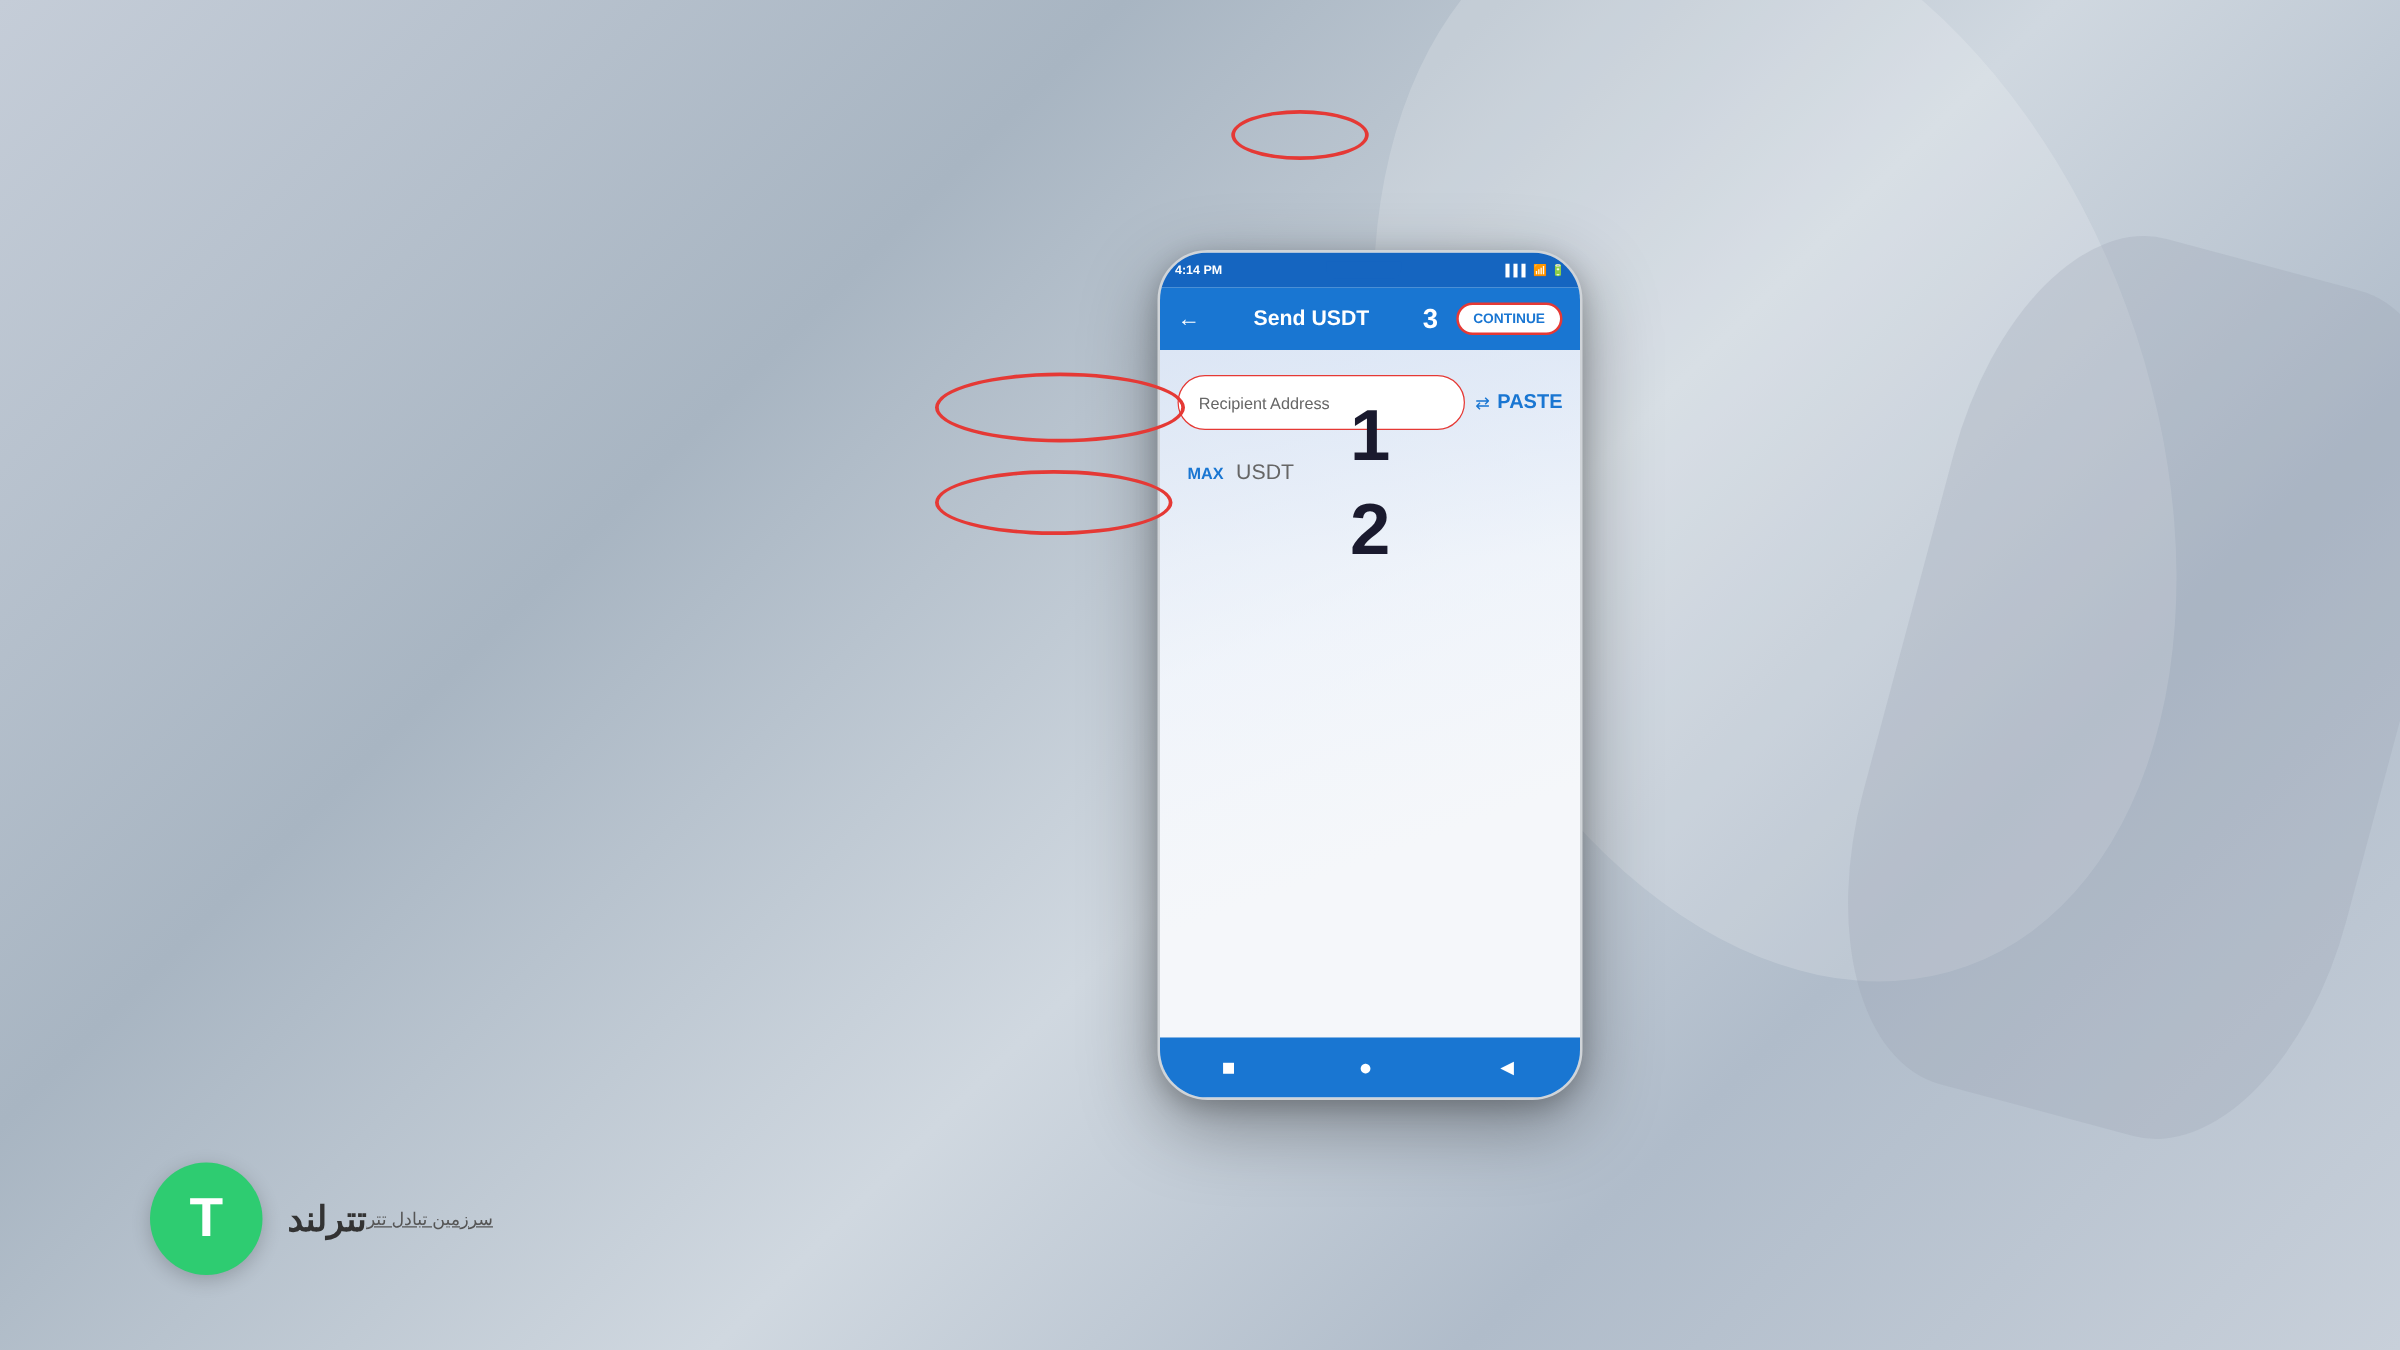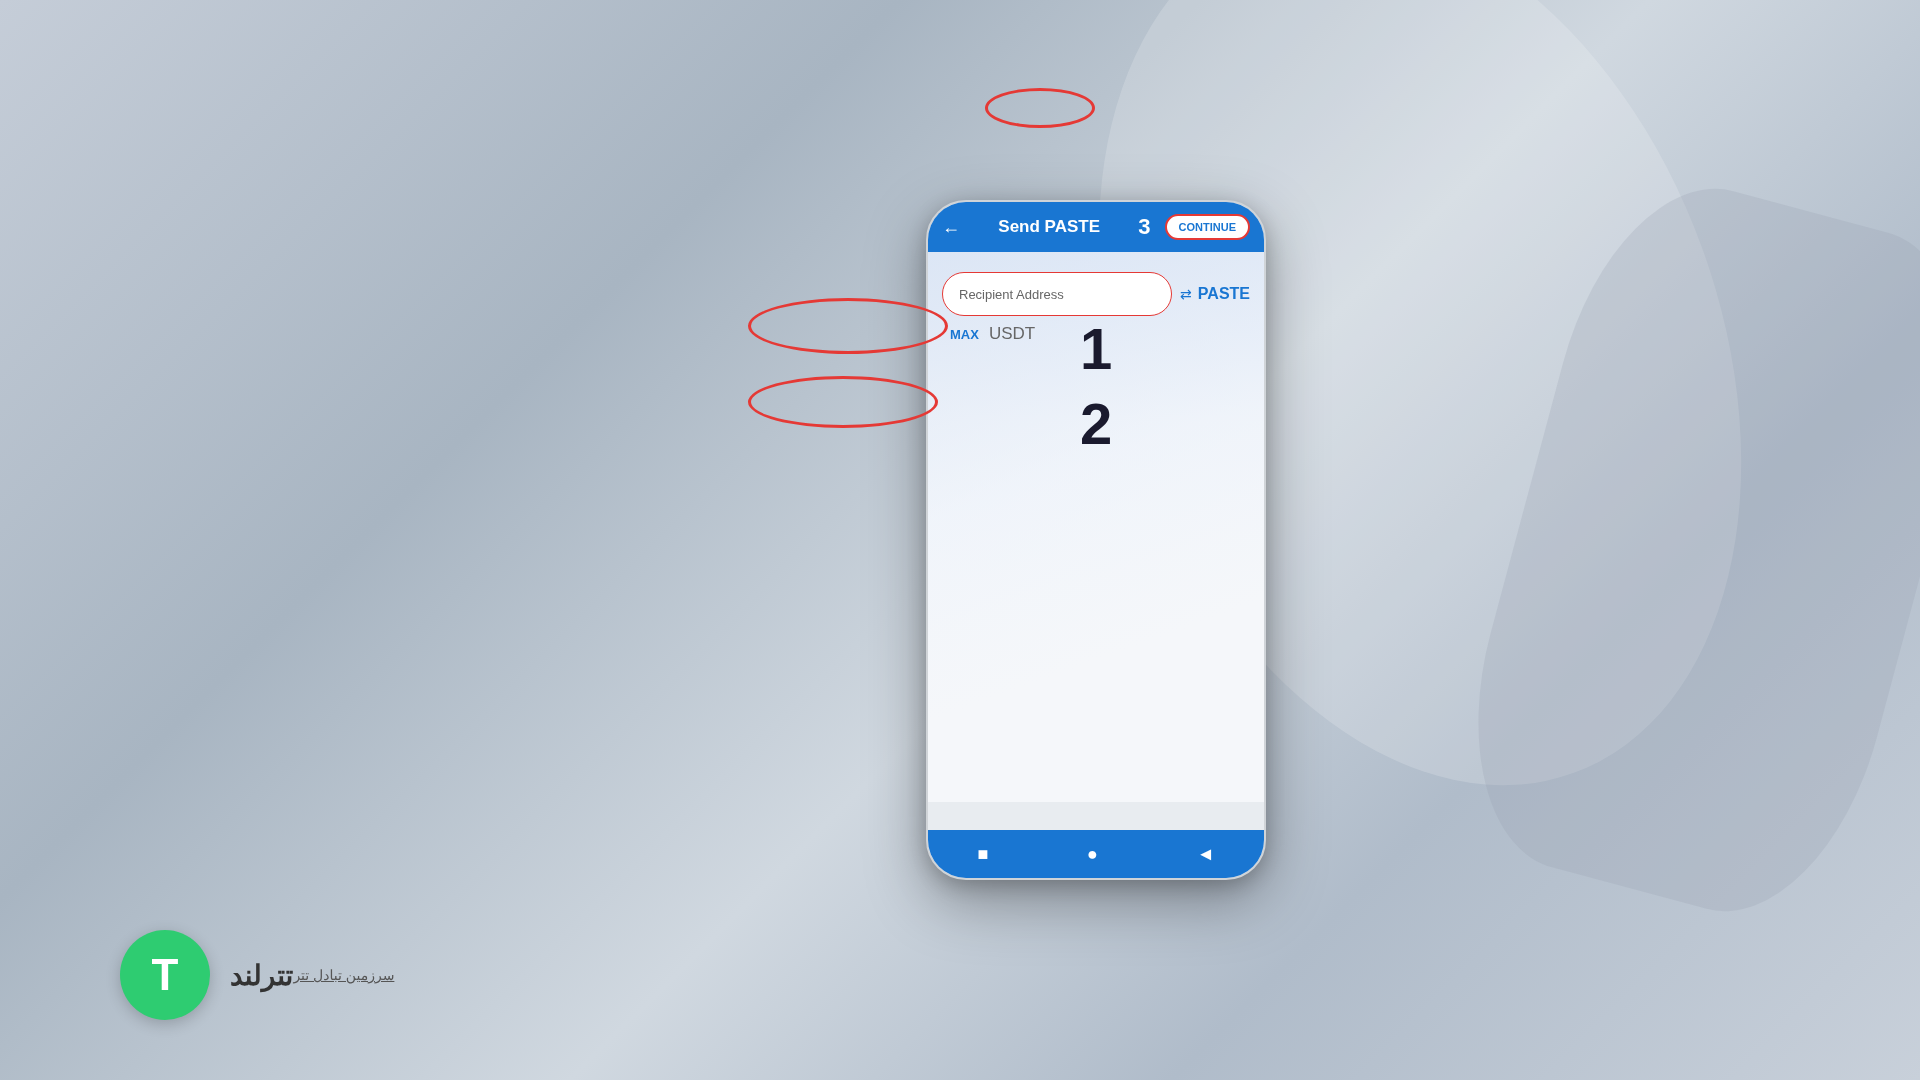--- a/index.html
+++ b/index.html
@@ -199,21 +199,21 @@
       content: '';
       position: absolute;
       top: 0; left: 0; right: 0; bottom: 0;
       background: linear-gradient(160deg, rgba(220,230,245,0.8) 0%, rgba(240,245,252,0.5) 40%, rgba(245,247,250,1) 70%);
     }
 
     
     .input-row {
       display: flex;
       align-items: center;
-      margin-bottom: 8px;
+      margin-bottom: 24px;
       position: relative;
       z-index: 2;
     }
 
     .input-field {
       flex: 1;
       height: 44px;
       border: 1.5px solid #e53935;
       border-radius: 22px;
       background: white;
@@ -286,24 +286,33 @@
   </div>
   <div class="logo-text">
     <span class="logo-title">تترلند</span>
     <span class="logo-subtitle">سرزمین تبادل تتر</span>
   </div>
 </div>
 
 <div class="phone-wrapper">
   <div class="phone">
 
+    <div class="phone-top-bar">
+      <span class="status-left">4:14 PM</span>
+      <div class="notch"></div>
+      <div class="status-right">
+        <span>▌▌▌</span>
+        <span>📶</span>
+        <span>🔋</span>
+      </div>
+    </div>
 
     <div class="app-header">
       <span class="back-arrow">←</span>
-      <span class="header-title">Send PASTE</span>
+      <span class="header-title">Send USDT</span>
       <span class="step-number">3</span>
       <button class="continue-btn">CONTINUE</button>
     </div>
 
     <div class="app-content">
 
       <div class="input-row">
         <div class="input-field">
           <span>Recipient Address</span>
         </div>

